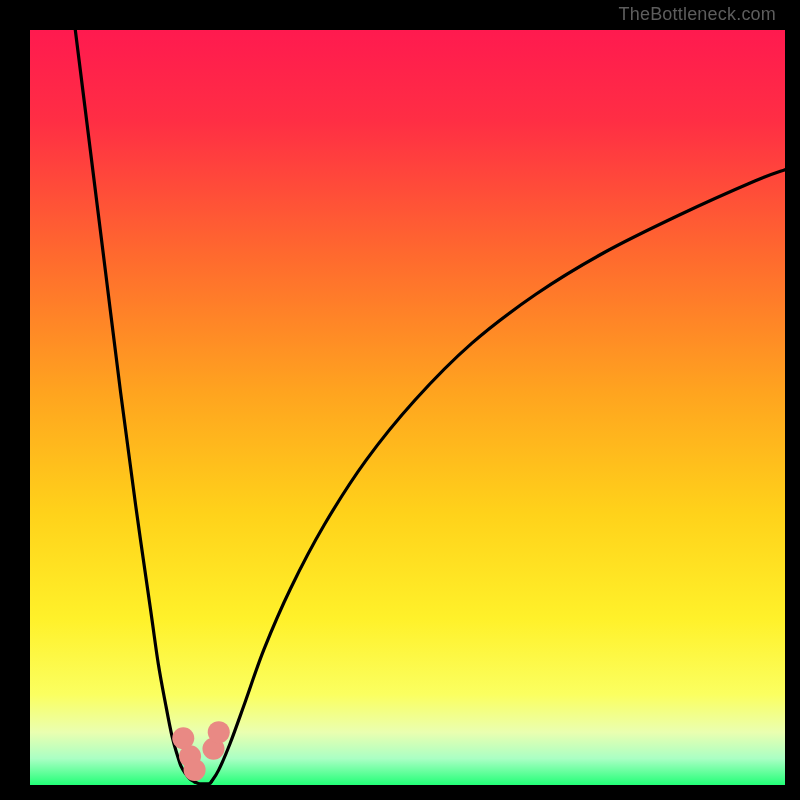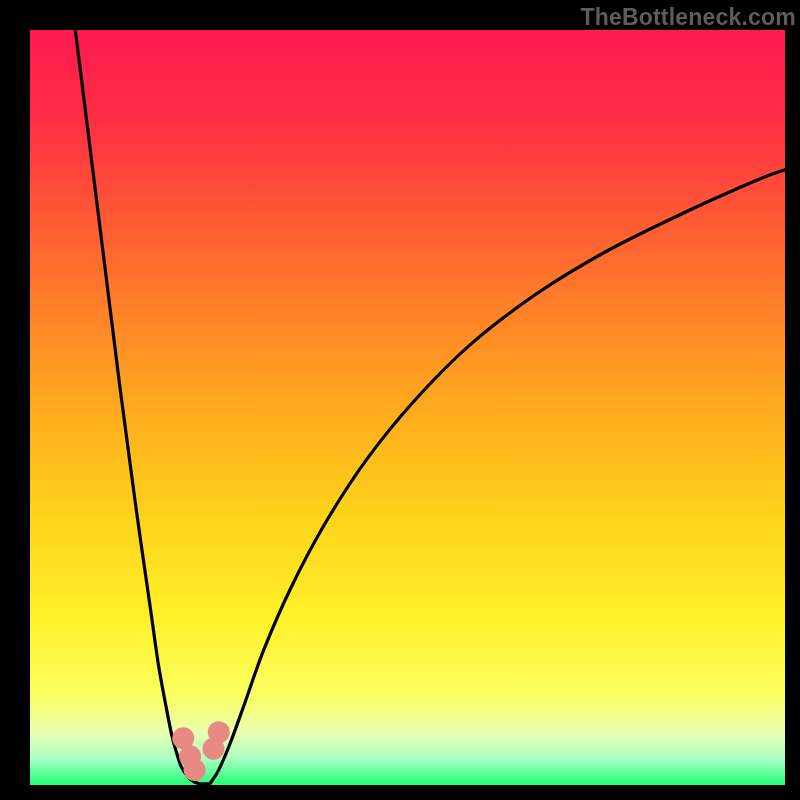--- a/index.html
+++ b/index.html
@@ -30,25 +30,25 @@
   }
   svg.curves {
     position: absolute;
     inset: 0;
     width: 100%;
     height: 100%;
   }
   .watermark {
     position: absolute;
     top: 4px;
-    right: 4px;
+    right: 24px;
     color: #5d5d5d;
-    font-size: 23px;
+    font-size: 18px;
     letter-spacing: 0.2px;
-    font-weight: 700;
+    font-weight: 400;
   }
 </style>
 </head>
 <body>
 
 <div class="frame">
   <div class="plot">
     <div class="gradient" style="background: linear-gradient(rgb(255, 26, 79) 0%, rgb(255, 46, 68) 12%, rgb(255, 106, 46) 30%, rgb(255, 164, 31) 48%, rgb(255, 210, 26) 64%, rgb(255, 241, 42) 78%, rgb(251, 255, 96) 88%, rgb(234, 255, 176) 93%, rgb(170, 255, 196) 96.5%, rgb(34, 255, 119) 100%);"></div>
     <svg class="curves" viewBox="0 0 755 755" preserveAspectRatio="none">
       <path fill="none" d="M 45.30 0.00 C 47.82 20.13, 55.37 80.53, 60.40 120.80 C 65.43 161.07, 70.47 201.33, 75.50 241.60 C 80.53 281.87, 85.57 323.39, 90.60 362.40 C 95.63 401.41, 100.67 439.16, 105.70 475.65 C 110.73 512.14, 117.02 554.92, 120.80 581.35 C 124.58 607.78, 125.83 618.47, 128.35 634.20 C 130.87 649.93, 133.64 663.77, 135.90 675.73 C 138.16 687.68, 140.05 697.75, 141.94 705.92 C 143.83 714.10, 145.72 719.77, 147.22 724.80 C 148.73 729.83, 149.62 732.98, 151.00 736.13 C 152.38 739.27, 154.02 741.54, 155.53 743.67 C 157.04 745.81, 158.55 747.58, 160.06 748.96 C 161.57 750.34, 163.84 751.48, 164.59 751.98" stroke="#000000" stroke-width="3.2" stroke-linecap="round" stroke-linejoin="round"></path>

